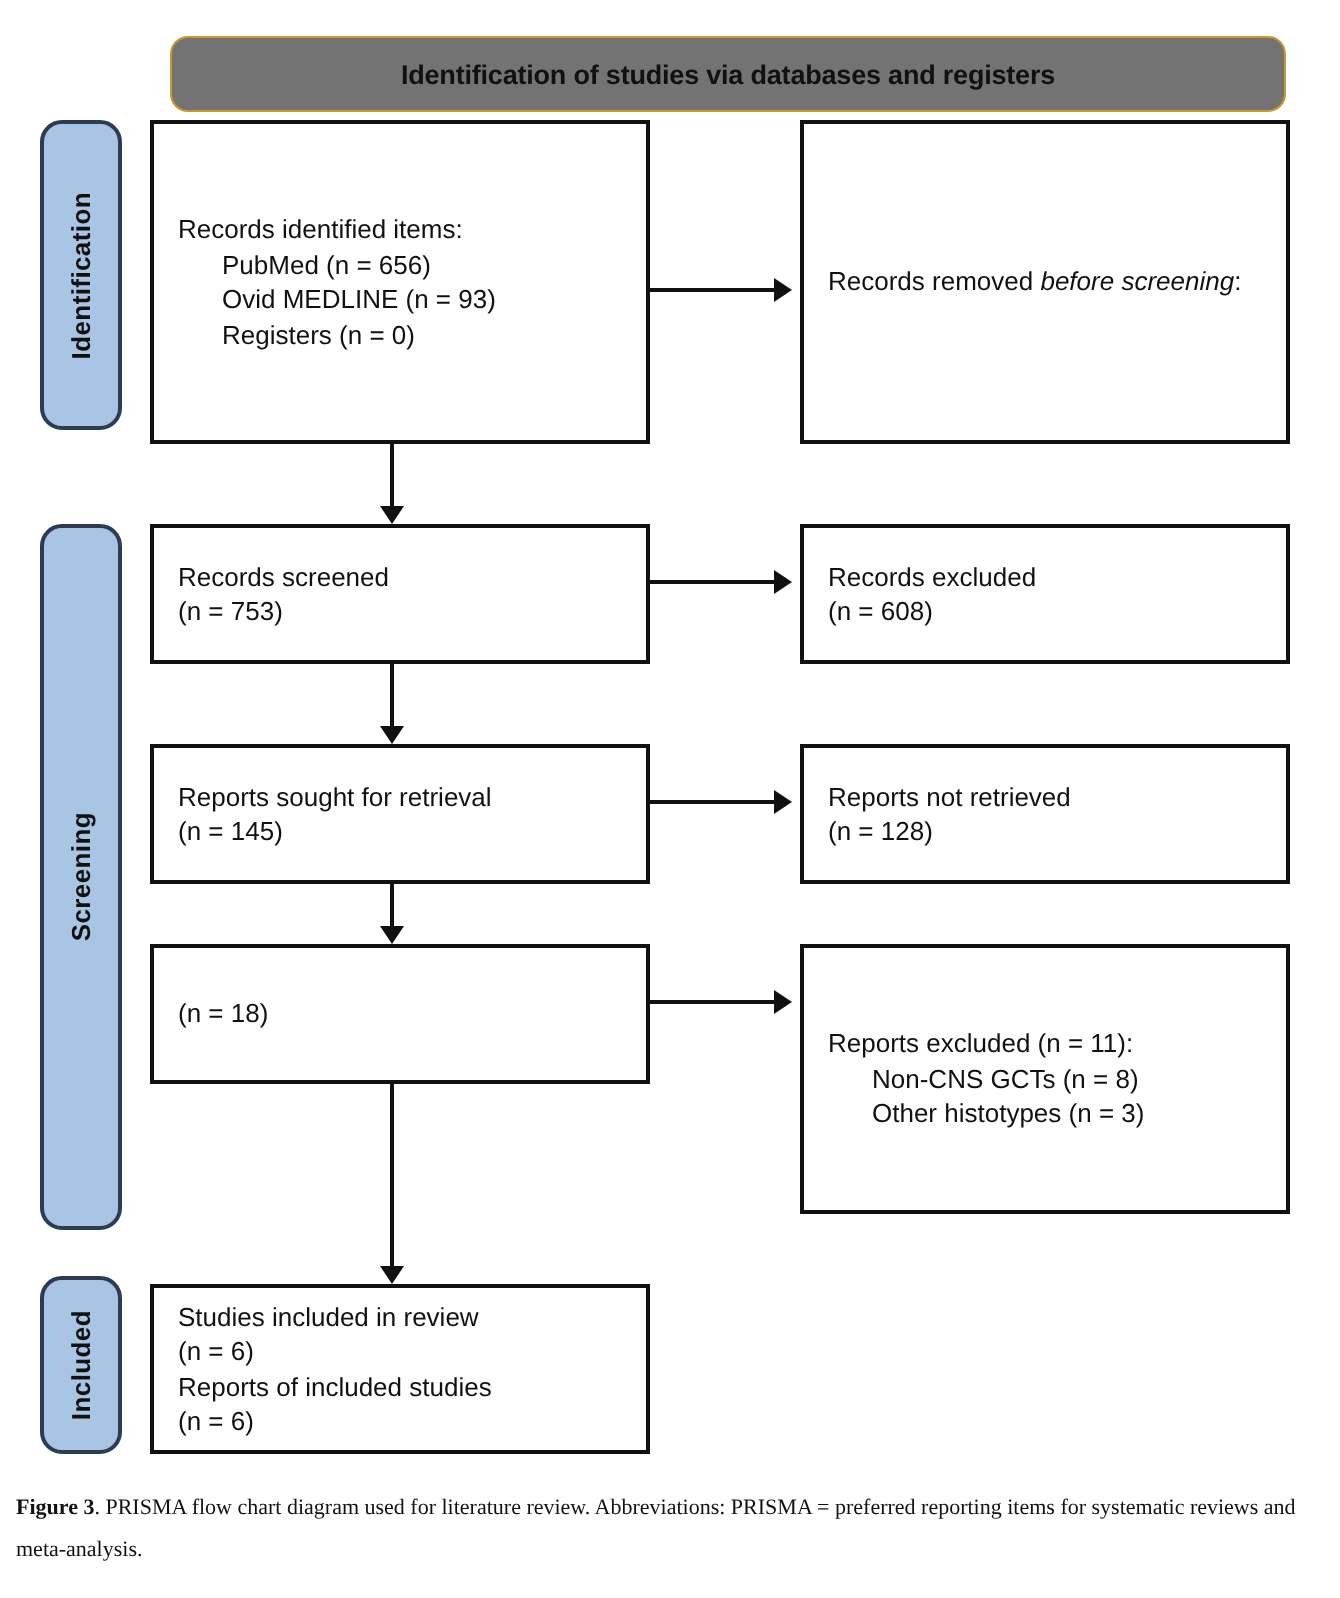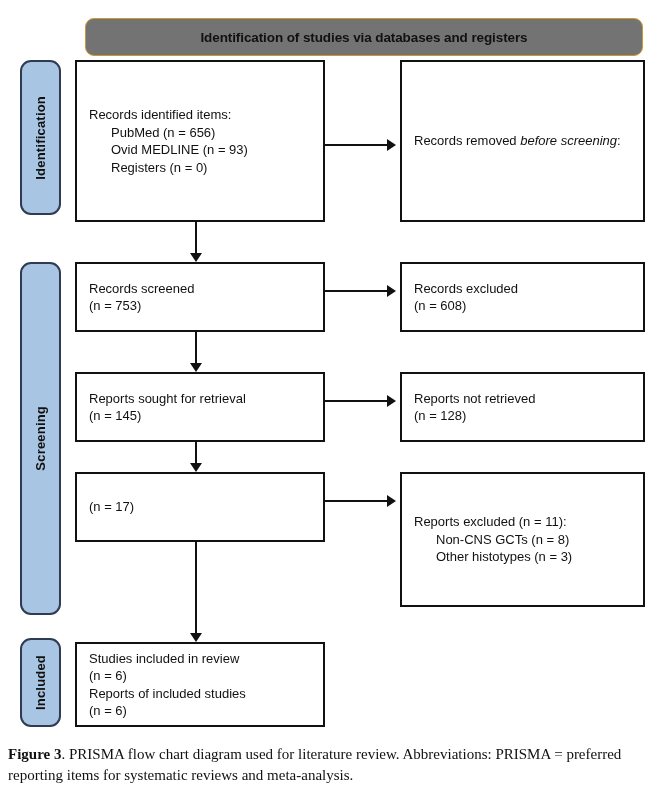--- a/index.html
+++ b/index.html
@@ -150,21 +150,21 @@
   #h4 { top: 500px; }
   #ha4 { top: 495px; }
 
   
   #caption {
     position: absolute;
     left: 8px;
     top: 744px;
     width: 654px;
     font-family: "Liberation Serif", serif;
-    font-size: 15px;
+    font-size: 11px;
     line-height: 21px;
     color: #111111;
     text-align: left;
   }
   #caption .fig-label { font-weight: bold; }
 </style>
 </head>
 <body>
 
 <div id="diagram">
@@ -208,21 +208,21 @@
       <p>Reports sought for retrieval</p>
       <p>(n = 145)</p>
     </div>
 
   <div class="flow-box" id="box-not-retrieved">
       <p>Reports not retrieved</p>
       <p>(n = 128)</p>
     </div>
 
   <div class="flow-box" id="box-assessed">
-      <p>(n = 17)</p>
+      <p>(n = 18)</p>
     </div>
 
   <div class="flow-box" id="box-reports-excl">
       <p>Reports excluded (n = 11):</p>
       <p class="indent">Non-CNS GCTs (n = 8)</p>
       <p class="indent">Other histotypes (n = 3)</p>
     </div>
 
   <div class="flow-box" id="box-included">
       <p>Studies included in review</p>

